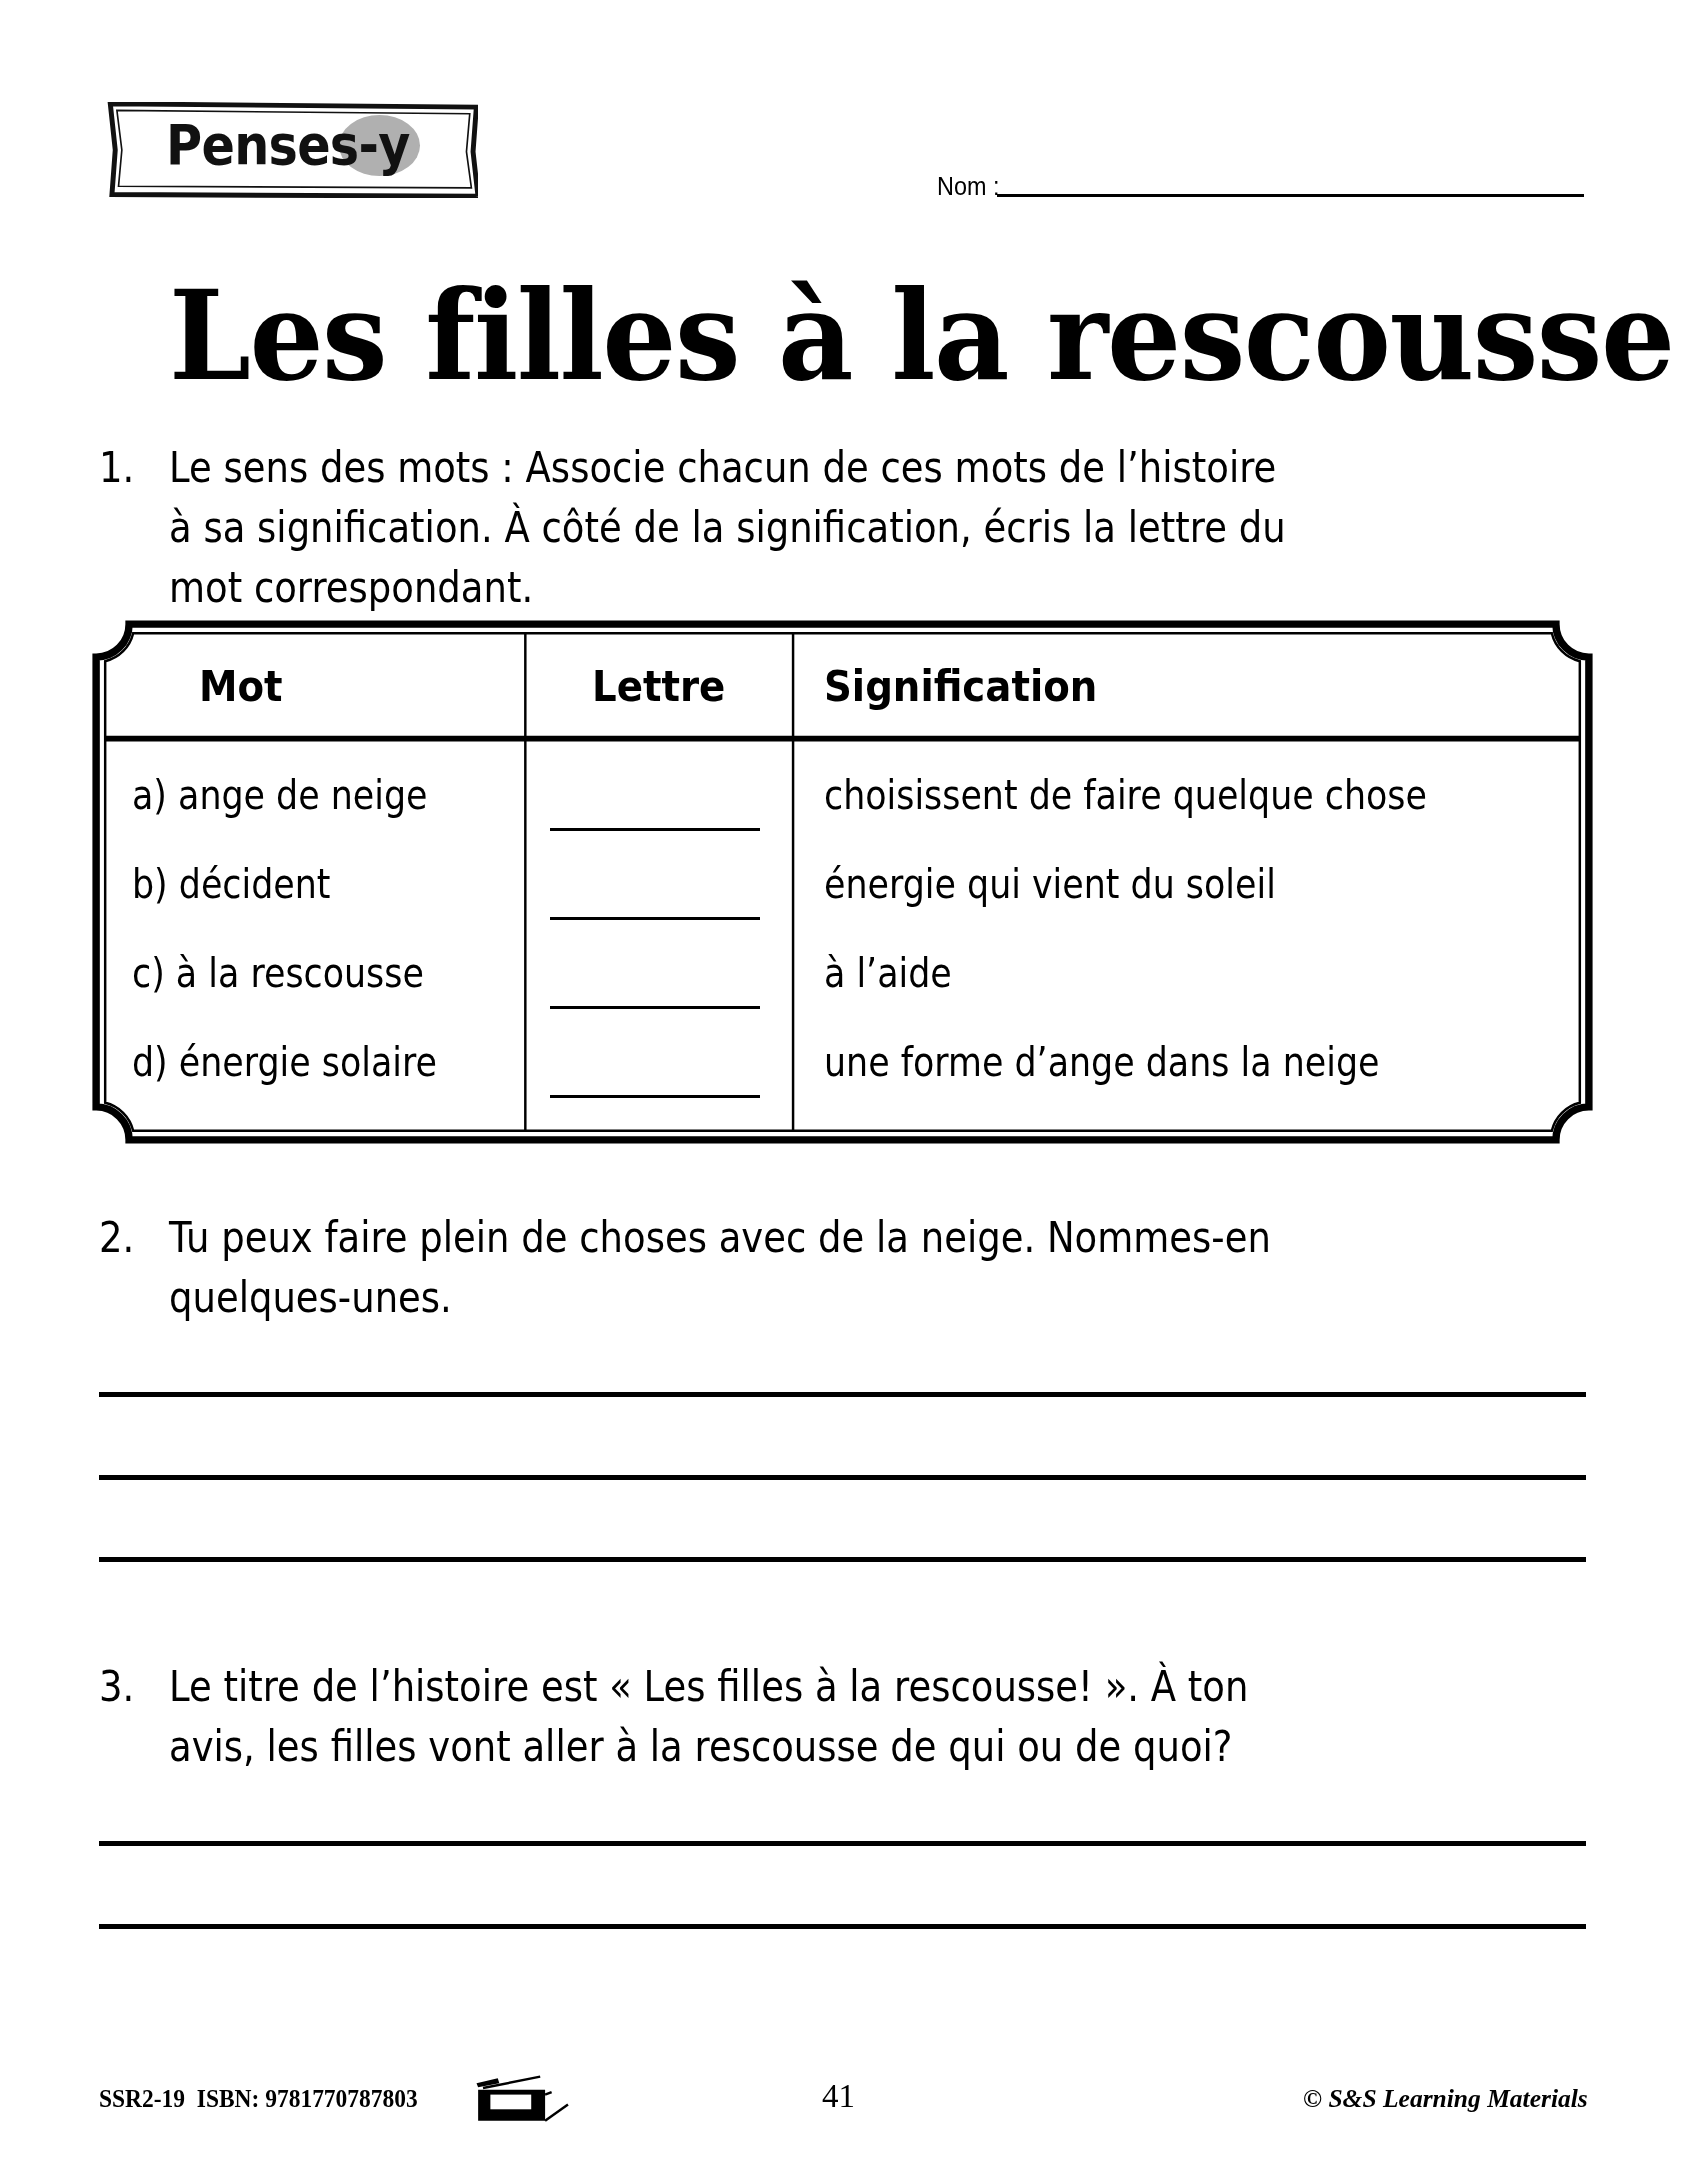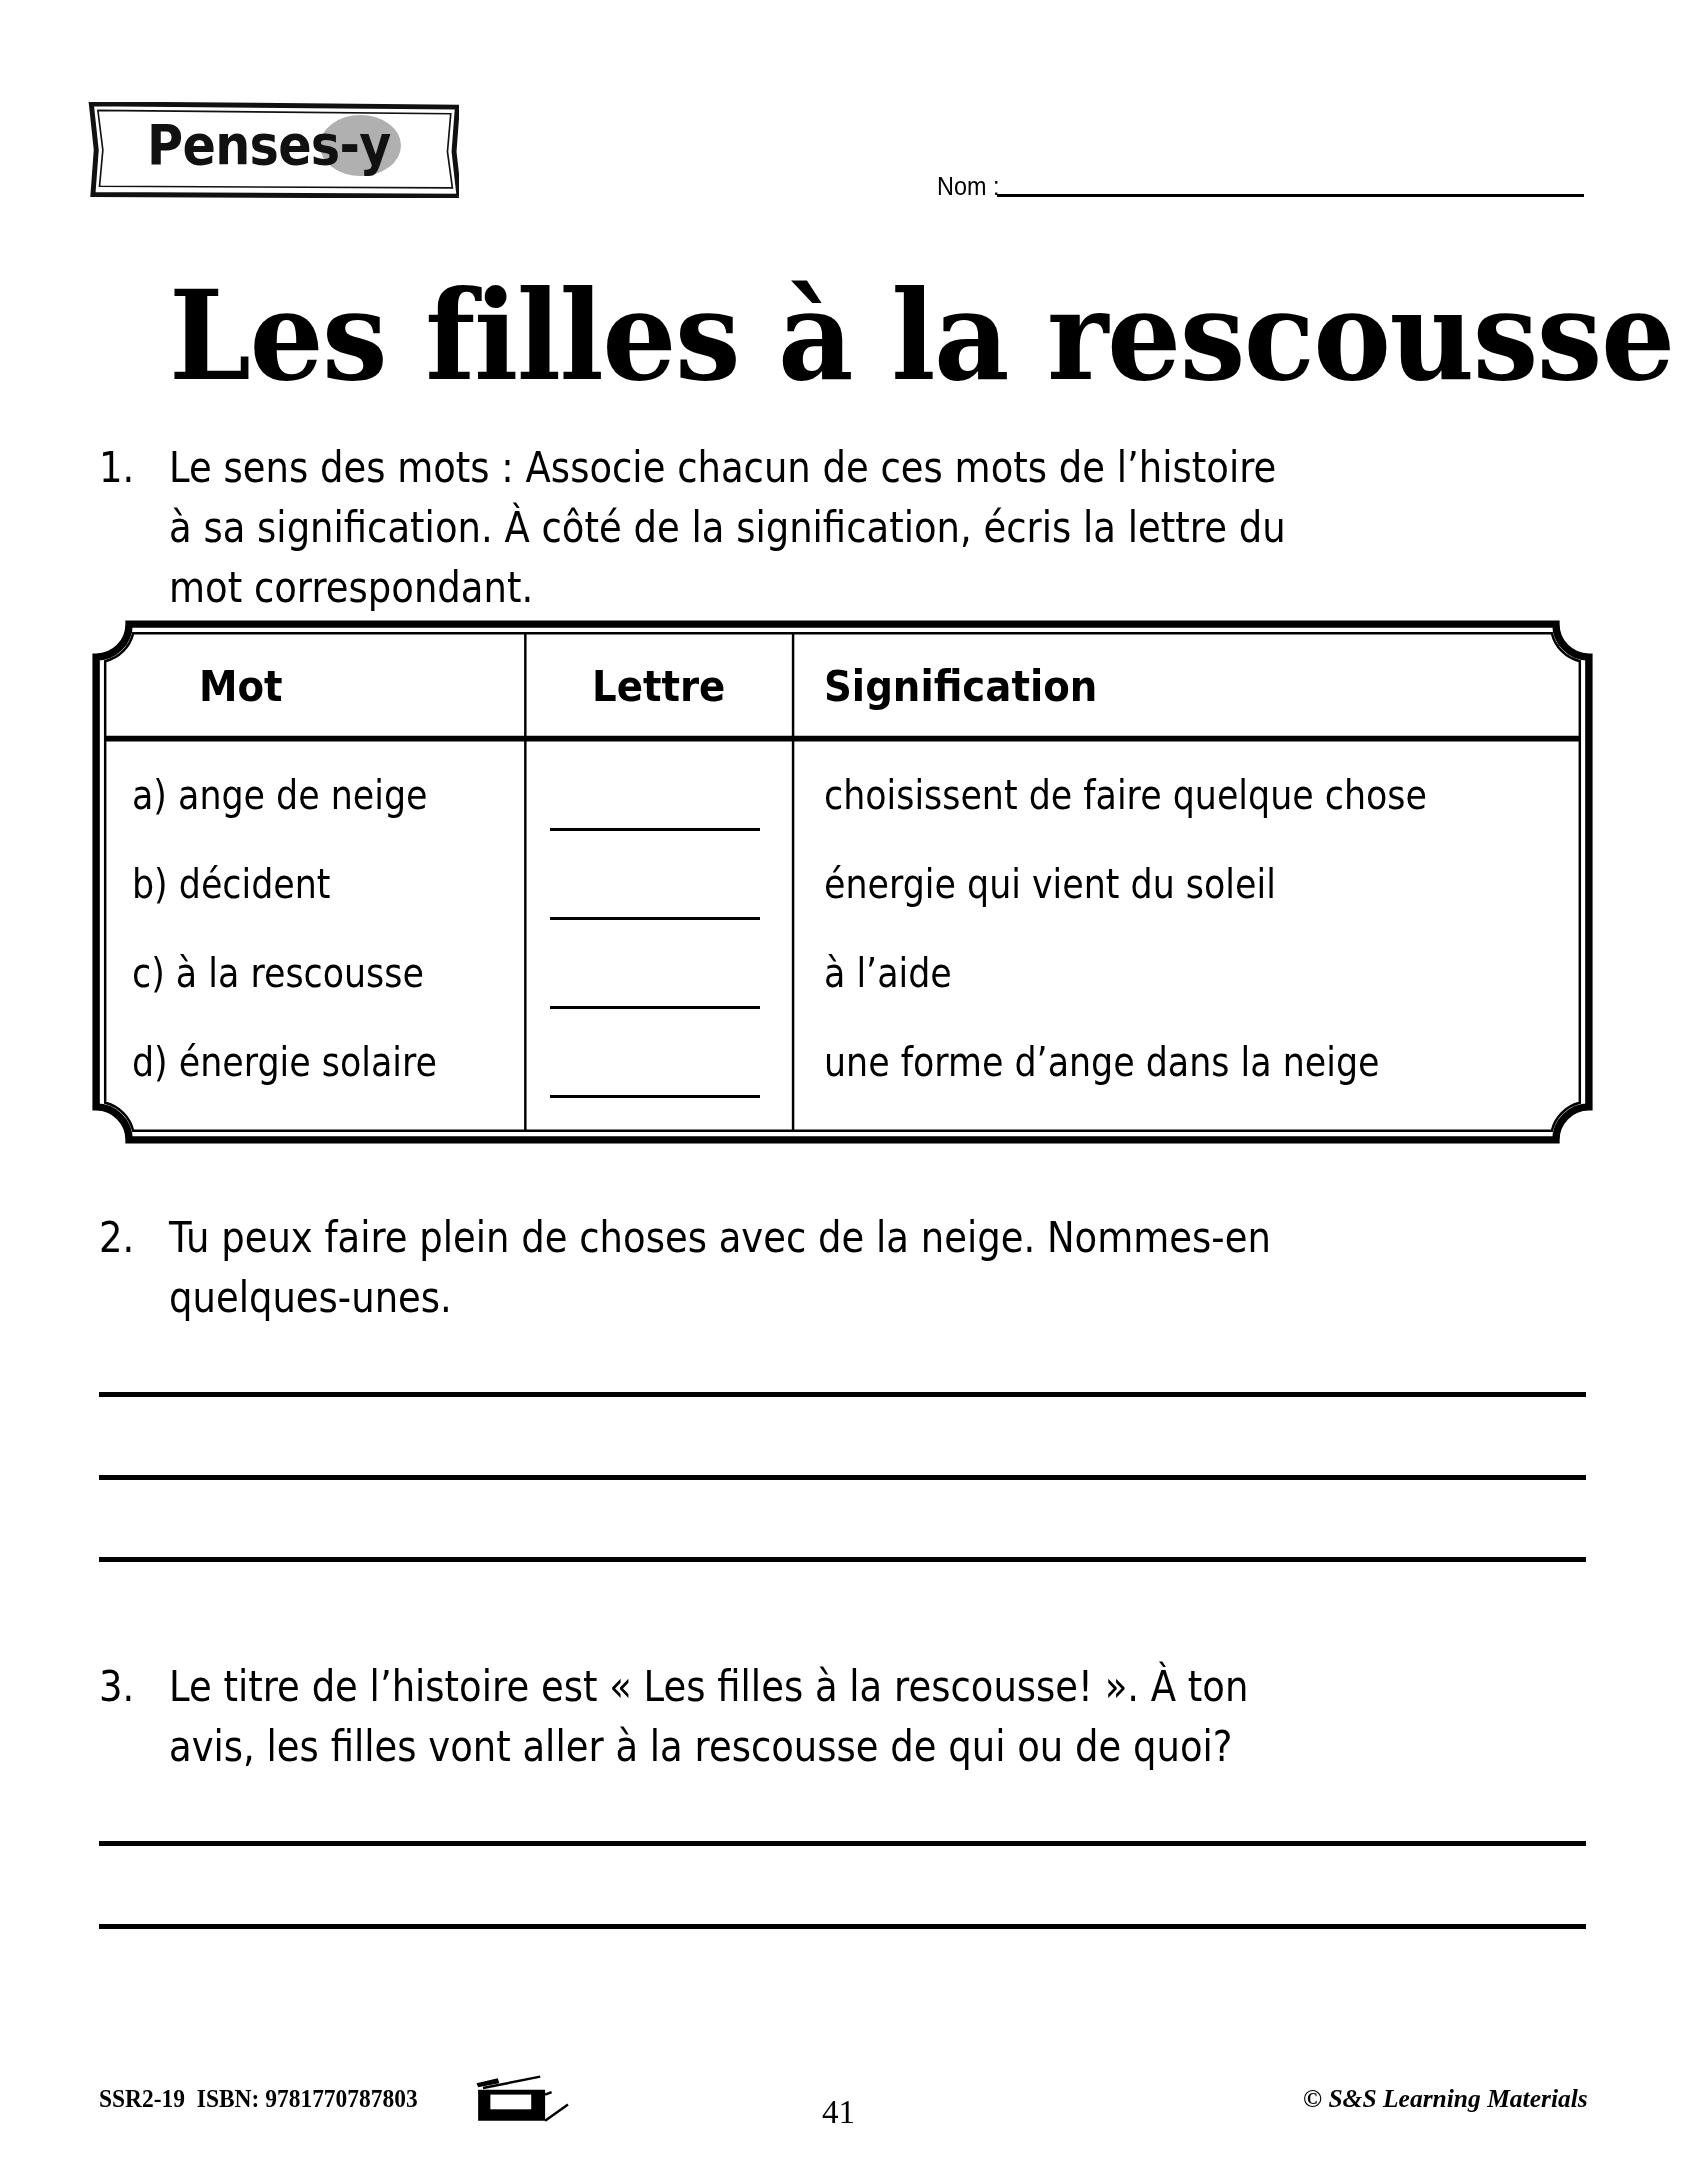--- a/index.html
+++ b/index.html
@@ -1,20 +1,20 @@
 <!DOCTYPE html>
 <html style="font-size:13px"><head>
 <meta charset="utf-8">
 <style>
   html, body { margin: 0; padding: 0; background: #ffffff; }
   body { width: 1687px; height: 2183px; position: relative; overflow: hidden; color: #000; font-family: "DejaVu Sans", sans-serif; }
   .abs { position: absolute; }
 
   
-  .logo { left: 88px; top: 102px; width: 371px; height: 96px; }
+  .logo { left: 107px; top: 102px; width: 371px; height: 96px; }
   .logo svg { position: absolute; left: 0; top: 0; }
   .logo-text { position: absolute; left: 59px; top: 10px; font-family: "DejaVu Sans", sans-serif; font-weight: bold; font-size: 56px; letter-spacing: -0.8px; color: #111; transform: scaleX(0.88); transform-origin: left top; white-space: nowrap; }
   .logo-y-bubble { position: absolute; left: 232px; top: 13px; width: 81px; height: 61px; border-radius: 50%; background: #b0b0b0; }
 
   
   .nom-label { left: 937px; top: 171px; font-family: "Liberation Sans", sans-serif; font-size: 26px; transform: scaleX(0.9); transform-origin: left top; }
   .nom-line { left: 997px; top: 194px; width: 587px; height: 3.3px; background: #000; }
 
   
   .title { left: 169px; top: 262px; width: 1343px; font-family: "DejaVu Serif", serif; font-weight: bold; font-size: 124px; line-height: 148px; white-space: nowrap; transform: scaleX(0.94); transform-origin: left top; letter-spacing: -1.6px; }
@@ -28,21 +28,21 @@
   .table-frame { left: 92px; top: 620px; }
   .cell-text { font-family: "DejaVu Sans", sans-serif; font-size: 41px; white-space: nowrap; transform: scaleX(0.85); transform-origin: left top; }
   .th { font-weight: bold; font-size: 43px; transform: scaleX(0.9); }
   .blank { height: 2.5px; background: #000; width: 210px; left: 550px; }
 
   
   .ans-line { left: 99px; width: 1487px; height: 5px; background: #000; }
 
   
   .footer-left { left: 99px; top: 2084px; font-family: "Liberation Serif", serif; font-weight: bold; font-size: 25.5px; white-space: pre; transform: scaleX(0.92); transform-origin: left top; }
-  .footer-page { left: 822px; top: 2078px; font-family: "Liberation Serif", serif; font-size: 33px; margin-top: 16px; }
+  .footer-page { left: 822px; top: 2078px; font-family: "Liberation Serif", serif; font-size: 33px; }
   .footer-right { left: 1303px; top: 2084px; font-family: "Liberation Serif", serif; font-weight: bold; font-size: 25.5px; white-space: nowrap; font-style: italic; }
   .copier { left: 476px; top: 2075px; }
 </style>
 </head>
 <body>
 
 <div class="abs logo">
   <svg width="371" height="96" viewBox="0 0 450 116">
     <path d="M4 2 L448 6 L444 60 L450 114 L6 112 L10 58 Z" fill="#fff" stroke="#111" stroke-width="6"></path>
     <path d="M12 10 L440 14 L436 60 L442 104 L14 102 L18 58 Z" fill="none" stroke="#111" stroke-width="2"></path>

